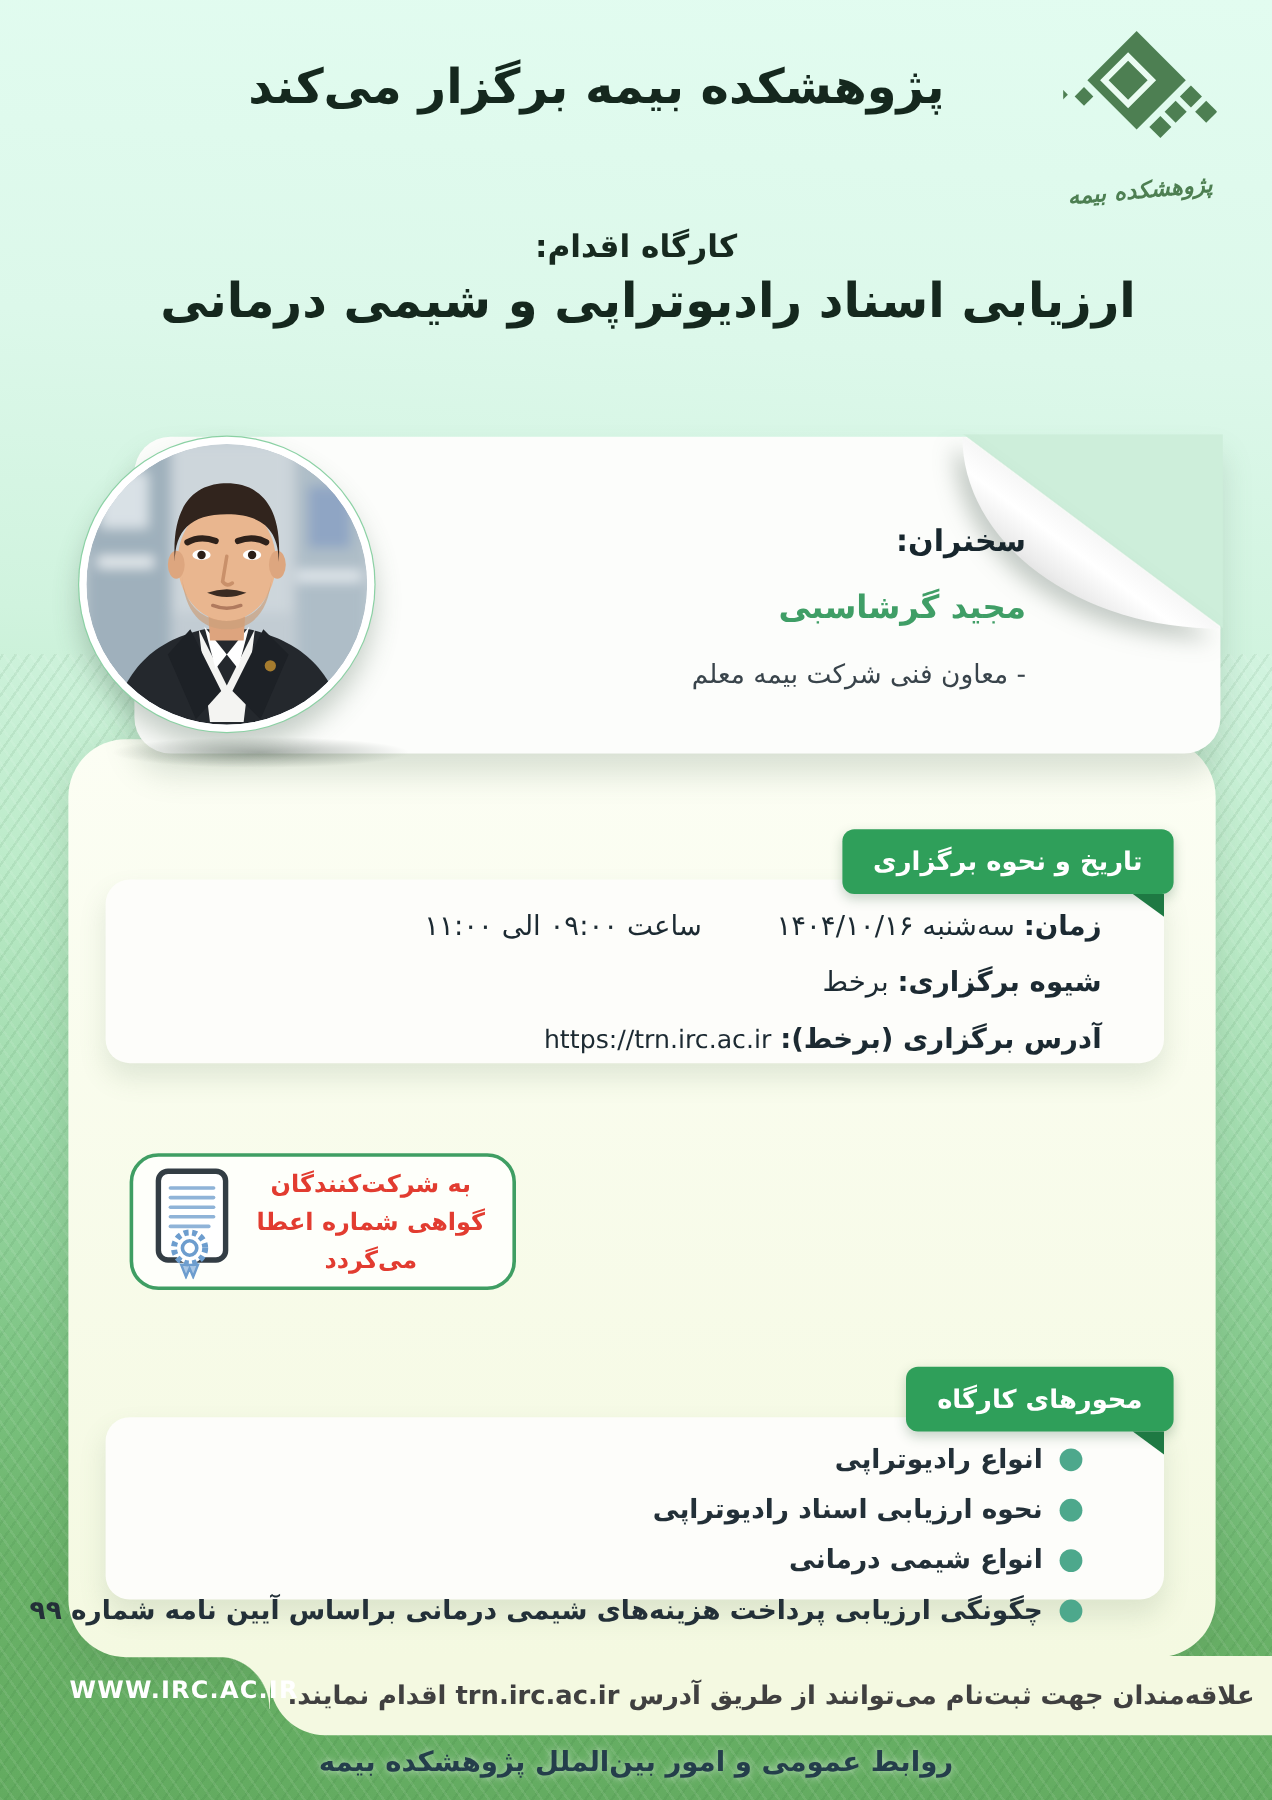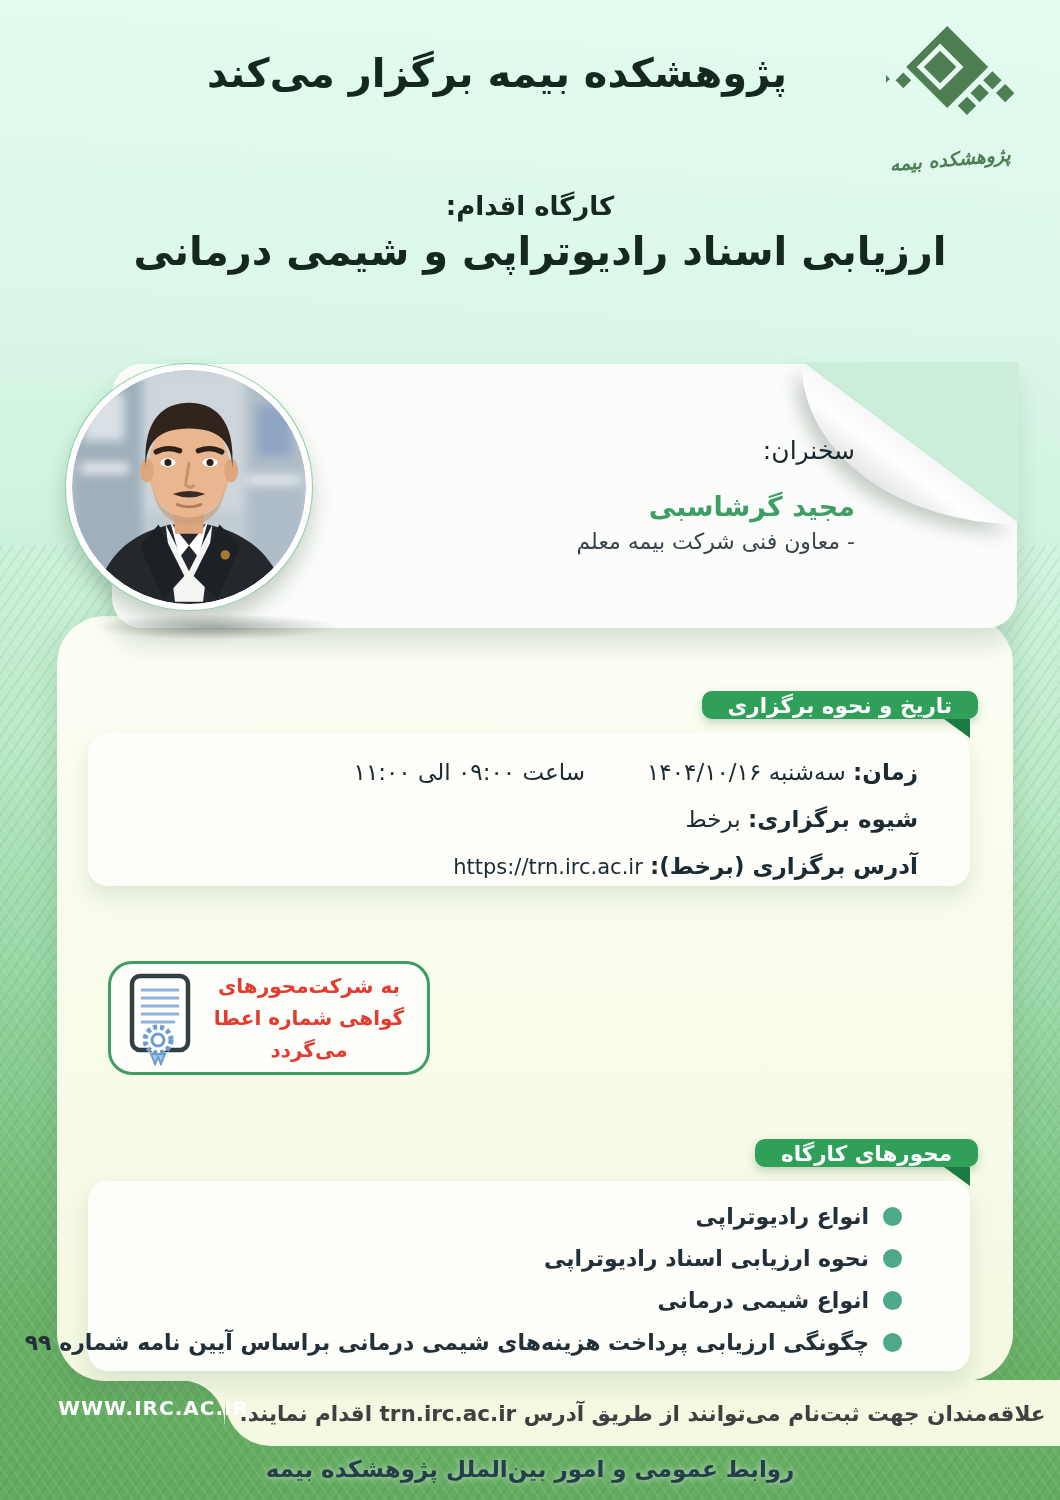--- a/index.html
+++ b/index.html
@@ -66,39 +66,39 @@
     background:linear-gradient(to bottom left,
       rgba(255,255,255,0) 0%, rgba(255,255,255,0) 49.5%,
       #f7f7f7 50%, #ffffff 58%, #ececec 68%, #d3d3d3 78%, #c7c8c8 85%, #eeeeee 94%, #f9f9f9 100%);
     border-bottom-left-radius:100% 100%;
     filter:drop-shadow(-7px 9px 9px rgba(55,75,60,.28));
   }
   .speaker-text{
     position:absolute; right:205px; top:436px; width:430px; z-index:4;
     direction:rtl; text-align:right;
   }
-  .speaker-label{font-size:25px; font-weight:normal; color:#17262d; margin-bottom:26px;}
-  .speaker-name{font-size:27px; font-weight:bold; color:#3f9e66; margin-bottom:7px;}
+  .speaker-label{font-size:25px; font-weight:bold; color:#17262d; margin-bottom:26px;}
+  .speaker-name{font-size:27px; font-weight:bold; color:#3f9e66; margin-bottom:28px;}
   .speaker-role{font-size:22px; color:#39444b;}
 
   
   .portrait{
     position:absolute; left:66px; top:364px; width:246px; height:246px; z-index:5;
     border-radius:50%; background:#ffffff; padding:6px;
     box-shadow:0 0 0 1px #8bd1a4, 0 14px 22px rgba(70,95,75,.30);
   }
   .portrait svg{display:block; width:100%; height:100%; border-radius:50%;}
   .portrait-shadow{
     position:absolute; left:92px; top:614px; width:250px; height:26px; z-index:4;
     background:radial-gradient(ellipse at center, rgba(40,55,45,.38) 0%, rgba(40,55,45,0) 70%);
   }
 
   
   .badge{
-    position:absolute; right:82px; height:28px; z-index:5;
+    position:absolute; right:82px; height:54px; z-index:5;
     display:flex; align-items:center; justify-content:center;
     padding:0 26px; border-radius:10px;
     background:#2f9f5a; color:#ffffff;
     font-size:21.5px; font-weight:bold; direction:rtl; white-space:nowrap;
     box-shadow:0 4px 10px rgba(40,90,55,.25);
   }
   .badge::after{
     content:""; position:absolute; top:100%; right:8px;
     border-left:26px solid transparent; border-top:19px solid #1e7943;
   }
@@ -109,21 +109,21 @@
   .info-card{
     position:absolute; left:88px; width:882px; z-index:4;
     background:#fdfdfa; border-radius:20px;
     box-shadow:0 12px 22px rgba(95,125,95,.16);
   }
   .schedule-card{top:733px; height:153px; padding:26px 52px 0 40px; direction:rtl; color:#1c2a32; font-size:23px;}
   .schedule-row{margin-bottom:21px; display:flex; align-items:baseline; gap:62px;}
   .schedule-row b{font-weight:bold;}
   .latin{direction:ltr; unicode-bidi:isolate; font-size:21px;}
 
-  .topics-card{top:1181px; height:190px; padding:23px 68px 0 36px; direction:rtl;}
+  .topics-card{top:1181px; height:152px; padding:23px 68px 0 36px; direction:rtl;}
   .topic-row{display:flex; align-items:center; gap:14px; margin-bottom:17px;}
   .topic-dot{width:19px; height:19px; border-radius:50%; background:#4da88c; flex:0 0 auto;}
   .topic-text{font-size:22px; font-weight:600; color:#233038; white-space:nowrap;}
 
   
   .cert-box{
     position:absolute; left:108px; top:961px; width:322px; height:114px; z-index:4;
     background:#fefffa; border:3px solid #3f9e63; border-radius:24px;
     display:flex; align-items:center; padding:0 10px 0 16px; gap:8px;
   }
@@ -277,21 +277,21 @@
           <line x1="15" y1="34" x2="51" y2="34"></line>
           <line x1="15" y1="42" x2="51" y2="42"></line>
           <line x1="15" y1="50" x2="47" y2="50"></line>
         </g>
         <path d="M24,82 L28,92 L31,85 L34,92 L38,82 Z" fill="#a9c6e4" stroke="#6d9dce" stroke-width="2"></path>
         <circle cx="31" cy="68" r="13" fill="#ffffff" stroke="#6d9dce" stroke-width="5" stroke-dasharray="4 3"></circle>
         <circle cx="31" cy="68" r="6" fill="none" stroke="#6d9dce" stroke-width="3"></circle>
       </svg>
     </span>
     <div class="cert-text">
-      <div>به شرکت‌محورهای</div>
+      <div>به شرکت‌کنندگان</div>
       <div>گواهی شماره اعطا می‌گردد</div>
     </div>
   </div>
 
   <div class="badge badge-topics">محورهای کارگاه</div>
   <div class="info-card topics-card">
     <div class="topic-row">
       <span class="topic-dot"></span>
       <span class="topic-text">انواع رادیوتراپی</span>
     </div>

